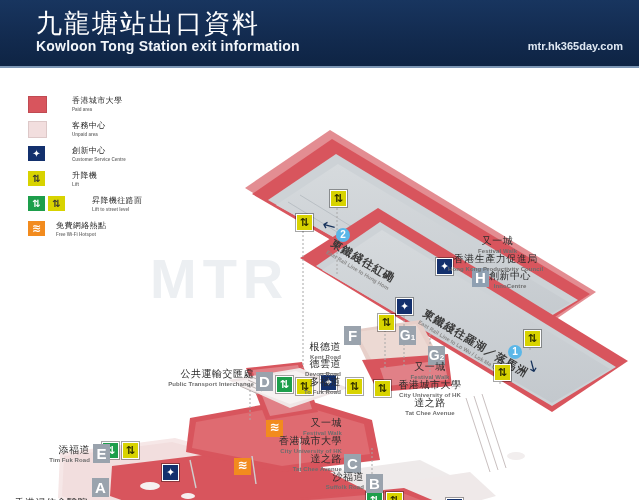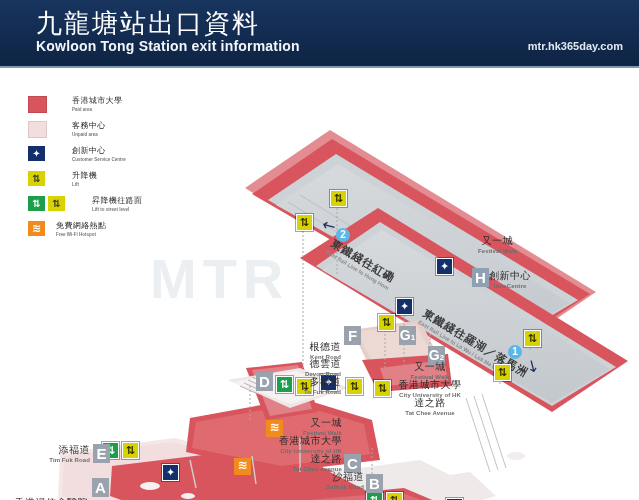--- a/index.html
+++ b/index.html
@@ -251,25 +251,33 @@
 
   <div class="exit" style="left:344px;top:386px;">C</div>
   <div class="exit" style="left:366px;top:406px;">B</div>
   <div class="exit" style="left:93px;top:376px;">E</div>
   <div class="exit" style="left:92px;top:410px;">A</div>
 
   <div class="lbl c" style="left:478px;top:168px;">
     <span class="cn">又一城</span>
       <span class="en">Festival Walk</span>
   </div>
+  <div class="lbl c" style="left:448px;top:186px;">
+    <span class="cn">香港生產力促進局</span>
+      <span class="en">Hong Kong Productivity Council</span>
+  </div>
   <div class="lbl c" style="left:489px;top:203px;">
     <span class="cn">創新中心</span>
       <span class="en">InnoCentre</span>
   </div>
 
+  <div class="lbl r" style="left:168px;top:301px;width:86px;">
+    <span class="cn">公共運輸交匯處</span>
+      <span class="en">Public Transport Interchange</span>
+  </div>
 
   <div class="lbl r" style="left:281px;top:274px;width:60px;">
     <span class="cn">根德道</span>
       <span class="en">Kent Road</span>
   </div>
   <div class="lbl r" style="left:281px;top:291px;width:60px;">
     <span class="cn">德雲道</span>
       <span class="en">Devon Road</span>
   </div>
   <div class="lbl r" style="left:281px;top:309px;width:60px;">

